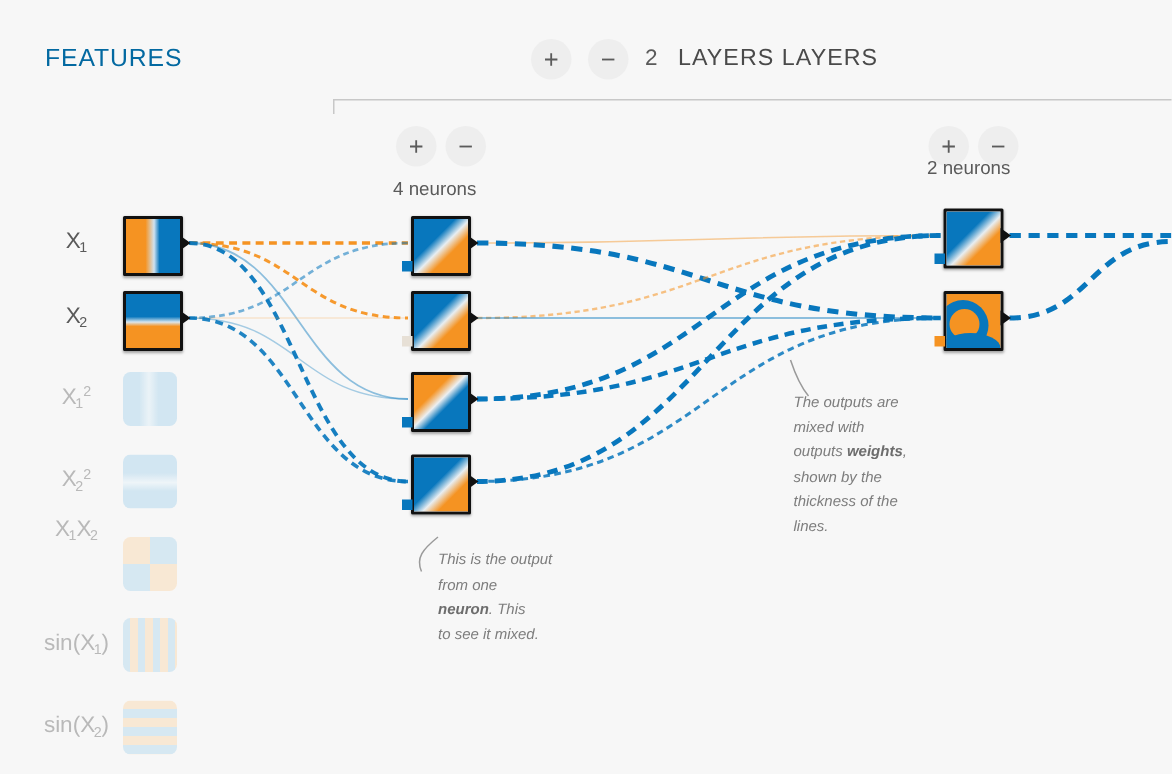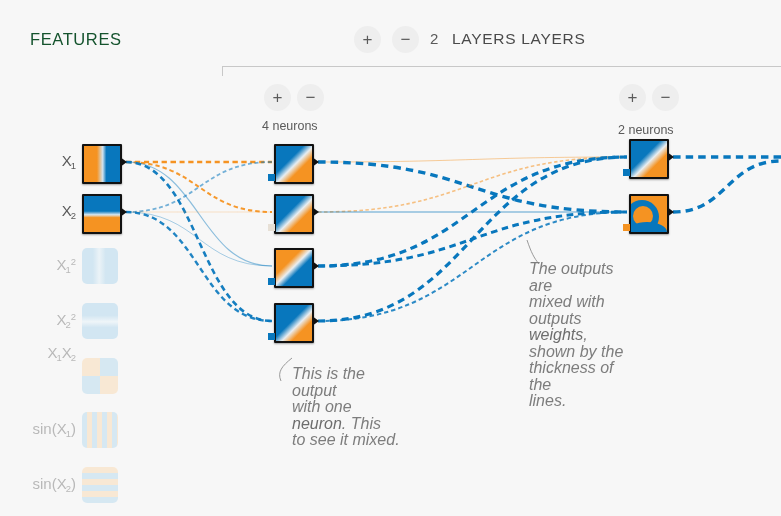--- a/index.html
+++ b/index.html
@@ -16,38 +16,38 @@
     color: #333;
   }
   .root { position: absolute; inset: 0; }
 
   
   #features-title {
     position: absolute;
     left: 30px; top: 30px;
     font-size: 16.5px;
     letter-spacing: 0.6px;
-    color: #14532d;
+    color: #0369a1;
     font-weight: 400;
   }
   #features-subtitle {
     position: absolute;
     left: 30px; top: 61px;
     width: 150px;
     font-size: 12.5px;
     line-height: 17px;
     color: #8a8a8a;
   }
 
   .feat-label {
     position: absolute;
     font-size: 15px;
     color: #b9b9b9;
     white-space: nowrap;
-    text-align: right;
+    text-align: center;
   }
   .feat-label.active { color: #5a5a5a; }
   .feat-label sub {
     font-size: 9.5px;
     vertical-align: -3px;
     margin-left: -1px;
   }
   .feat-label sup {
     font-size: 9.5px;
     vertical-align: 5px;
@@ -139,25 +139,25 @@
     border-radius: 1px;
     overflow: hidden;
     box-shadow: 0 1px 2px rgba(0,0,0,.35);
   }
   .node .fill { position: absolute; inset: 0; }
 
   
   .callout {
     position: absolute;
     font-style: italic;
-    font-size: 16px;
+    font-size: 10px;
     line-height: 16.5px;
     color: #7d7d7d;
   }
-  .callout b { font-weight: normal; font-style: italic; color: #6d6d6d; }
+  .callout b { font-weight: bold; font-style: italic; color: #6d6d6d; }
 
   #watermark {
     position: absolute;
     left: 230px; top: 256px;
     font-family: "Liberation Serif", serif;
     font-size: 21px;
     letter-spacing: 1px;
     color: rgba(160,150,140,.30);
     white-space: nowrap;
     pointer-events: none;
@@ -187,21 +187,21 @@
     <span class="glyph">−</span>
   </div>
   <div class="neurons-caption" style="left:262px; top:119px;">4 neurons</div>
 
   <div class="circ-btn" style="left:619px; top:84px;">
     <span class="glyph">+</span>
   </div>
   <div class="circ-btn" style="left:652px; top:84px;">
     <span class="glyph">−</span>
   </div>
-  <div class="neurons-caption" style="left:618px; top:123px;">2 neurons</div>
+  <div class="neurons-caption" style="left:618px; top:105px;">2 neurons</div>
 
   <div id="features-title">FEATURES</div>
 
   <svg class="layer" width="781" height="516">
     <defs></defs>
     <g id="edges-input-h1">
         <path d="M126,162 C199,162 199,162 272,162" stroke="#f59322" stroke-width="2.4" fill="none" opacity="1" stroke-dasharray="5.28 3.5999999999999996"></path>
         <path d="M126,162 C199,162 199,212 272,212" stroke="#f59322" stroke-width="2" fill="none" opacity="0.95" stroke-dasharray="4.4 3"></path>
         <path d="M126,162 C199,162 199,266 272,266" stroke="#0877bd" stroke-width="1.2" fill="none" opacity="0.45"></path>
         <path d="M126,162 C199,162 199,321 272,321" stroke="#0877bd" stroke-width="2.6" fill="none" opacity="0.95" stroke-dasharray="5.720000000000001 3.9000000000000004"></path>
@@ -302,21 +302,21 @@
     </div>
 
 
   <svg class="layer" width="781" height="516">
     <path d="M292,358 C282,366 277,372 281,381" stroke="#9a9a9a" stroke-width="1" fill="none"></path>
     <path d="M527,240 C531,252 534,258 539,264" stroke="#9a9a9a" stroke-width="1" fill="none"></path>
   </svg>
 
   <div class="callout" style="left:292px; top:366px; width:110px;">
     <span>This is the output</span><br>
-    <span>with one</span><br>
+    <span>from one</span><br>
     <b>neuron</b><span>. This</span><br>
     <span>to see it mixed.</span>
   </div>
 
   <div class="callout" style="left:529px; top:261px; width:106px;">
     <span>The outputs are</span><br>
     <span>mixed with</span><br>
     <span>outputs </span><b>weights</b><span>,</span><br>
     <span>shown by the</span><br>
     <span>thickness of the</span><br>

